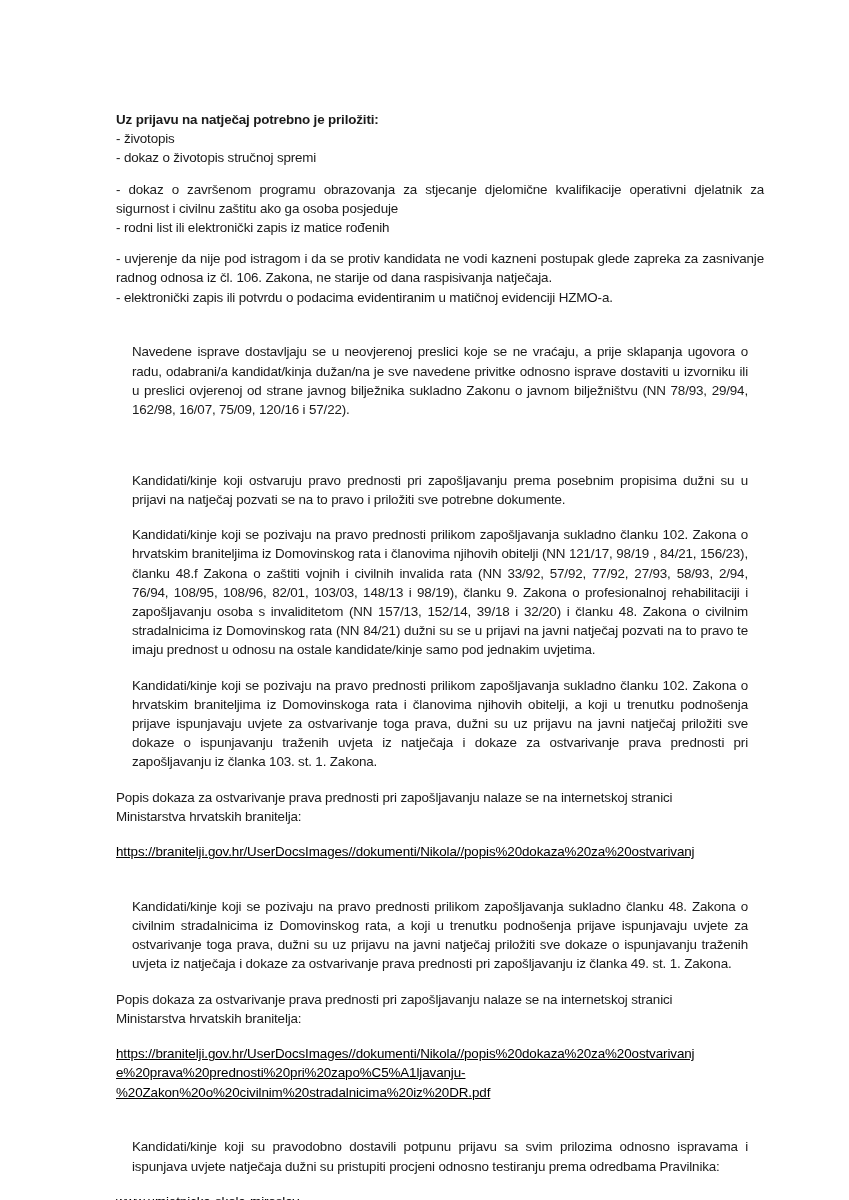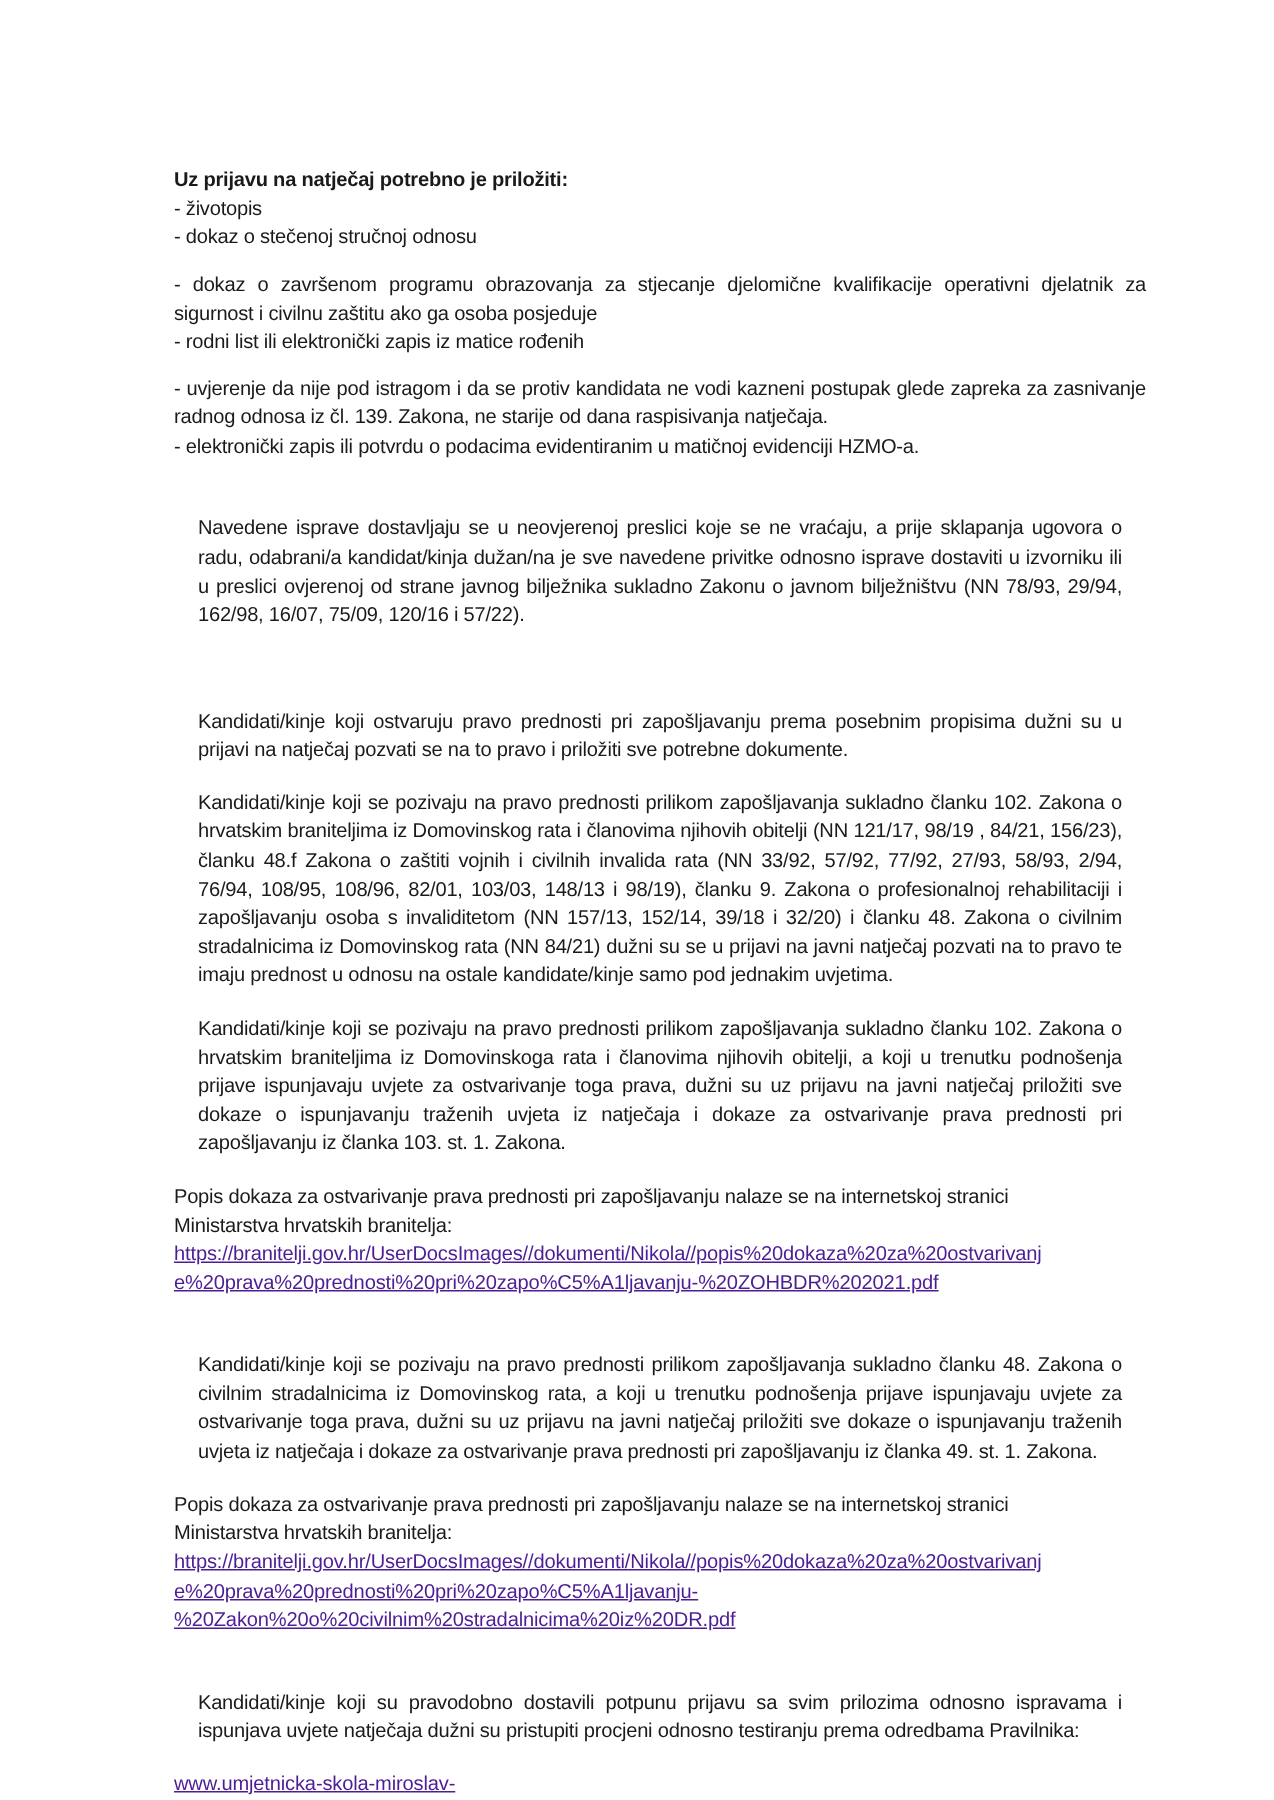--- a/index.html
+++ b/index.html
@@ -14,58 +14,58 @@
       line-height: 19.2px;
       color: #1a1a1a;
       letter-spacing: -0.15px;
     }
     .heading { font-weight: bold; }
     .line { white-space: nowrap; }
     .justify { text-align: justify; margin-top: 12px; }
     .para { margin: 16px; }
     .gap { height: 19.6px; }
     .link {
-      color: #4c1d95;
+      color: #000000;
       text-decoration: underline;
       white-space: nowrap;
       letter-spacing: -0.1px;
       display: block;
+      margin-top: 16px;
     }
     .block { display: block; }
   </style>
 </head>
 <body>
 
 <div class="page">
 
   <div class="heading line">Uz prijavu na natječaj potrebno je priložiti:</div>
 
   <div>
     <div class="line">- životopis</div>
-    <div class="line">- dokaz o stečenoj stručnoj odnosu</div>
+    <div class="line">- dokaz o životopis stručnoj spremi</div>
     <div class="justify">- dokaz o završenom programu obrazovanja za stjecanje djelomične kvalifikacije operativni djelatnik za sigurnost i civilnu zaštitu ako ga osoba posjeduje</div>
     <div class="line">- rodni list ili elektronički zapis iz matice rođenih</div>
-    <div class="justify">- uvjerenje da nije pod istragom i da se protiv kandidata ne vodi kazneni postupak glede zapreka za zasnivanje radnog odnosa iz čl. 139. Zakona, ne starije od dana raspisivanja natječaja.</div>
+    <div class="justify">- uvjerenje da nije pod istragom i da se protiv kandidata ne vodi kazneni postupak glede zapreka za zasnivanje radnog odnosa iz čl. 106. Zakona, ne starije od dana raspisivanja natječaja.</div>
     <div class="line">- elektronički zapis ili potvrdu o podacima evidentiranim u matičnoj evidenciji HZMO-a.</div>
   </div>
 
   <div class="gap"></div>
 
   <p class="para justify">Navedene isprave dostavljaju se u neovjerenoj preslici koje se ne vraćaju, a prije sklapanja ugovora o radu, odabrani/a kandidat/kinja dužan/na je sve navedene privitke odnosno isprave dostaviti u izvorniku ili u preslici ovjerenoj od strane javnog bilježnika sukladno Zakonu o javnom bilježništvu (NN 78/93, 29/94, 162/98, 16/07, 75/09, 120/16 i 57/22).</p>
 
   <div class="gap"></div>
 
   <p class="para justify">Kandidati/kinje koji ostvaruju pravo prednosti pri zapošljavanju prema posebnim propisima dužni su u prijavi na natječaj pozvati se na to pravo i priložiti sve potrebne dokumente.</p>
   <p class="para justify">Kandidati/kinje koji se pozivaju na pravo prednosti prilikom zapošljavanja sukladno članku 102. Zakona o hrvatskim braniteljima iz Domovinskog rata i članovima njihovih obitelji (NN 121/17, 98/19 , 84/21, 156/23), članku 48.f Zakona o zaštiti vojnih i civilnih invalida rata (NN 33/92, 57/92, 77/92, 27/93, 58/93, 2/94, 76/94, 108/95, 108/96, 82/01, 103/03, 148/13 i 98/19), članku 9. Zakona o profesionalnoj rehabilitaciji i zapošljavanju osoba s invaliditetom (NN 157/13, 152/14, 39/18 i 32/20) i članku 48. Zakona o civilnim stradalnicima iz Domovinskog rata (NN 84/21) dužni su se u prijavi na javni natječaj pozvati na to pravo te imaju prednost u odnosu na ostale kandidate/kinje samo pod jednakim uvjetima.</p>
   <p class="para justify">Kandidati/kinje koji se pozivaju na pravo prednosti prilikom zapošljavanja sukladno članku 102. Zakona o hrvatskim braniteljima iz Domovinskoga rata i članovima njihovih obitelji, a koji u trenutku podnošenja prijave ispunjavaju uvjete za ostvarivanje toga prava, dužni su uz prijavu na javni natječaj priložiti sve dokaze o ispunjavanju traženih uvjeta iz natječaja i dokaze za ostvarivanje prava prednosti pri zapošljavanju iz članka 103. st. 1. Zakona.</p>
   <div class="line">Popis dokaza za ostvarivanje prava prednosti pri zapošljavanju nalaze se na internetskoj stranici</div>
   <div class="line">Ministarstva hrvatskih branitelja:</div>
   <a class="link">
     <span class="block">https://branitelji.gov.hr/UserDocsImages//dokumenti/Nikola//popis%20dokaza%20za%20ostvarivanj</span>
-    <span class="block">e%20prava%20prednosti%20pri%20zapo%C5%A1ljavanju-%20ZOHBDR%202021.pdf</span>
   </a>
 
   <div class="gap"></div>
 
   <p class="para justify">Kandidati/kinje koji se pozivaju na pravo prednosti prilikom zapošljavanja sukladno članku 48.  Zakona o civilnim stradalnicima iz Domovinskog rata, a koji u trenutku podnošenja prijave ispunjavaju uvjete za ostvarivanje toga prava, dužni su uz prijavu na javni natječaj priložiti sve dokaze o ispunjavanju traženih uvjeta iz natječaja i dokaze za ostvarivanje prava prednosti pri zapošljavanju iz članka 49. st. 1. Zakona.</p>
   <div class="line">Popis dokaza za ostvarivanje prava prednosti pri zapošljavanju nalaze se na internetskoj stranici</div>
   <div class="line">Ministarstva hrvatskih branitelja:</div>
   <a class="link">
     <span class="block">https://branitelji.gov.hr/UserDocsImages//dokumenti/Nikola//popis%20dokaza%20za%20ostvarivanj</span>
     <span class="block">e%20prava%20prednosti%20pri%20zapo%C5%A1ljavanju-</span>

